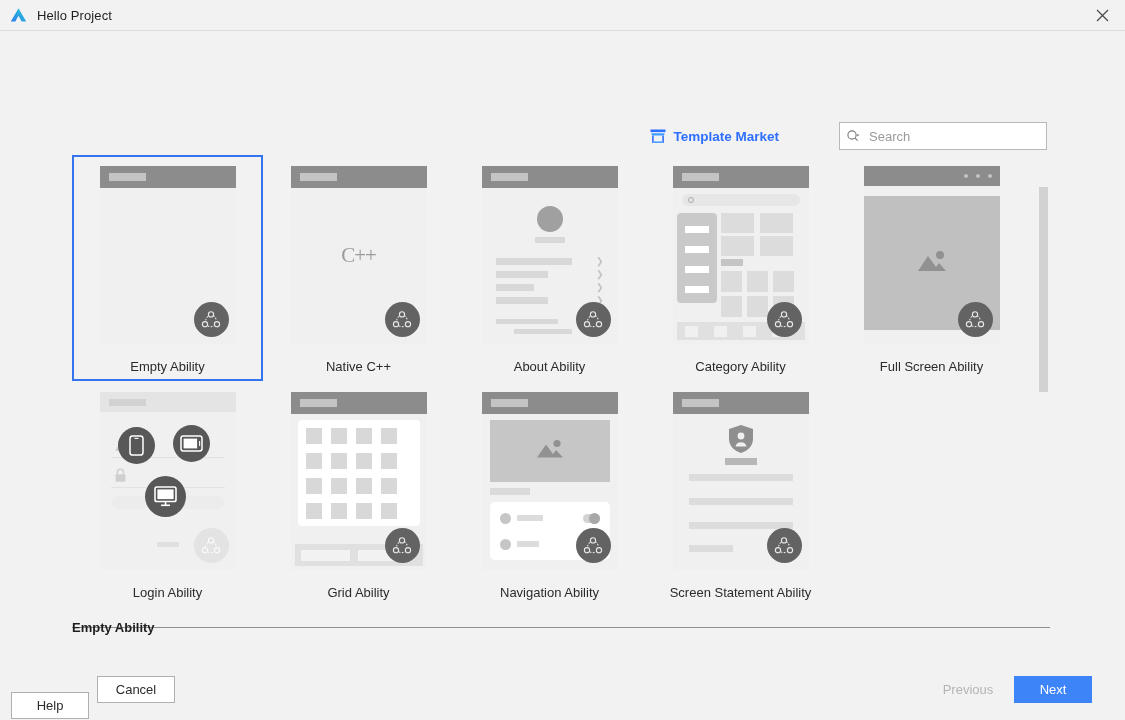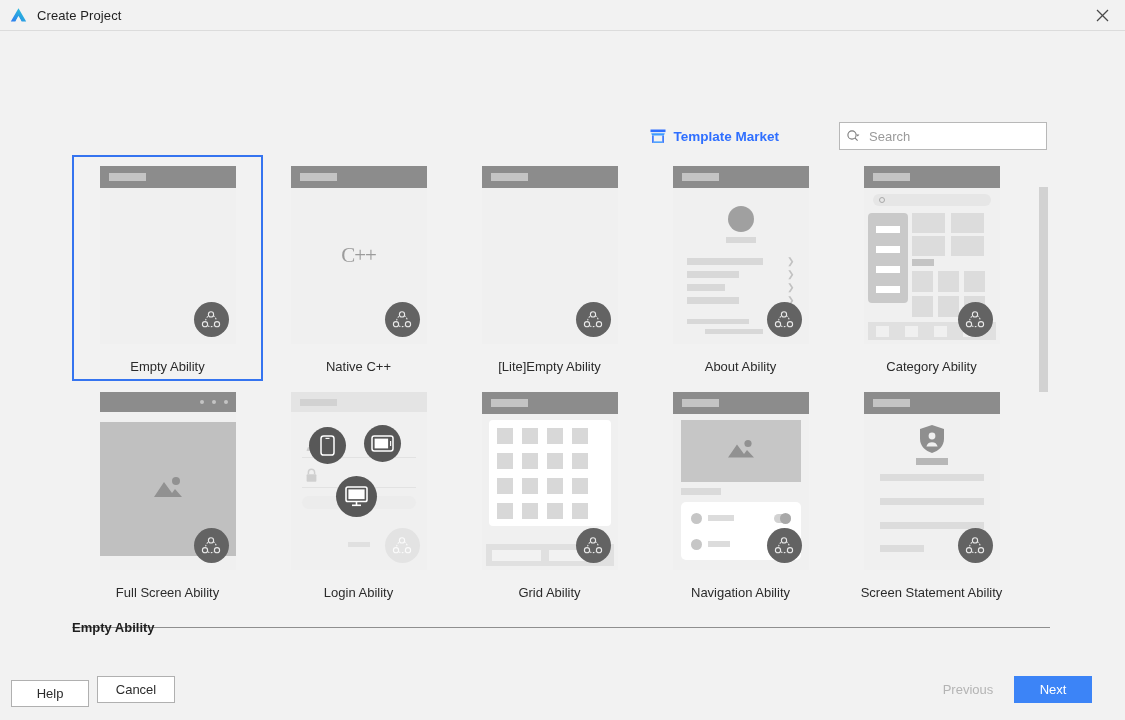--- a/index.html
+++ b/index.html
@@ -291,21 +291,21 @@
     left:0; right:0; bottom:0; height: 56px;
   }
   .btn {
     position:absolute;
     font-family: "Liberation Sans", sans-serif;
     font-size: 13px;
     display:flex; align-items:center; justify-content:center;
     cursor: default;
     user-select:none;
   }
-  #btn-help   { left: 11px;  top: 16px; width: 78px; height: 27px; background:#fff; border:1px solid #b0b0b0; color:#2b2b2b; }
+  #btn-help   { left: 11px;  top: 28px; width: 78px; height: 27px; background:#fff; border:1px solid #b0b0b0; color:#2b2b2b; }
   #btn-cancel { left: 97px;  top: 12px; width: 78px; height: 27px; background:#fff; border:1px solid #b0b0b0; color:#2b2b2b; }
   #btn-previous { right: 118px; top: 12px; width: 78px; height: 27px; background:transparent; border:1px solid transparent; color:#b4b4b4;text-align:right; }
   #btn-next   { right: 33px; top: 12px; width: 78px; height: 27px; background:#3c84f7; border:1px solid #3c84f7; color:#ffffff; }
 </style>
 </head>
 <body>
 
 <div id="titlebar">
   <span id="app-logo">
     <svg width="19" height="19" viewBox="0 0 19 19">
@@ -313,21 +313,21 @@
         <linearGradient id="lg" x1="0" y1="1" x2="1" y2="0">
           <stop offset="0%" stop-color="#2f7bf0"></stop>
           <stop offset="55%" stop-color="#2aa8e0"></stop>
           <stop offset="100%" stop-color="#35d0d8"></stop>
         </linearGradient>
       </defs>
       <path d="M9.5 2.2 L17.2 15.6 L12.6 15.6 L9.5 9.9 L6.4 15.6 L1.8 15.6 Z" fill="url(#lg)"></path>
       <path d="M6.6 15.6 L9.5 10.3 L12.4 15.6 Z" fill="#f2f2f2"></path>
     </svg>
   </span>
-  <span id="title-text">Create Project</span>
+  <span id="title-text">Hello Project</span>
   <div id="close-btn">
     <svg width="13" height="13" viewBox="0 0 13 13">
       <line x1="1" y1="1" x2="12" y2="12" stroke="#4a4a4a" stroke-width="1.2"></line>
       <line x1="12" y1="1" x2="1" y2="12" stroke="#4a4a4a" stroke-width="1.2"></line>
     </svg>
   </div>
 </div>
 
 <div id="dialog">
 
@@ -395,39 +395,20 @@
               <circle cx="17" cy="15.2" r="2.6" fill="none" stroke="#e9e9e9" stroke-width="1.1"></circle>
               <path d="M5.6 11.4 A7.6 7.6 0 0 1 8.7 6.6" fill="none" stroke="#e9e9e9" stroke-width="1.1" stroke-dasharray="1.6 1.4"></path>
               <path d="M13.3 6.6 A7.6 7.6 0 0 1 16.4 11.4" fill="none" stroke="#e9e9e9" stroke-width="1.1" stroke-dasharray="1.6 1.4"></path>
               <path d="M7.9 17 A7.6 7.6 0 0 0 14.1 17" fill="none" stroke="#e9e9e9" stroke-width="1.1" stroke-dasharray="1.6 1.4"></path>
             </svg>
           </div>
         </div>
         <div class="tile-label">Native C++</div>
       </div>
 
-      <div class="tile">
-        <div class="thumb">
-          <div class="body-blank"></div>
-          <div class="topbar">
-              <div class="pill"></div>
-            </div>
-          <div class="badge">
-            <svg width="22" height="22" viewBox="0 0 22 22">
-              <circle cx="11" cy="5.4" r="2.6" fill="none" stroke="#e9e9e9" stroke-width="1.1"></circle>
-              <circle cx="5" cy="15.2" r="2.6" fill="none" stroke="#e9e9e9" stroke-width="1.1"></circle>
-              <circle cx="17" cy="15.2" r="2.6" fill="none" stroke="#e9e9e9" stroke-width="1.1"></circle>
-              <path d="M5.6 11.4 A7.6 7.6 0 0 1 8.7 6.6" fill="none" stroke="#e9e9e9" stroke-width="1.1" stroke-dasharray="1.6 1.4"></path>
-              <path d="M13.3 6.6 A7.6 7.6 0 0 1 16.4 11.4" fill="none" stroke="#e9e9e9" stroke-width="1.1" stroke-dasharray="1.6 1.4"></path>
-              <path d="M7.9 17 A7.6 7.6 0 0 0 14.1 17" fill="none" stroke="#e9e9e9" stroke-width="1.1" stroke-dasharray="1.6 1.4"></path>
-            </svg>
-          </div>
-        </div>
-        <div class="tile-label">[Lite]Empty Ability</div>
-      </div>
 
       <div class="tile">
         <div class="thumb">
           <div class="body-blank"></div>
           <div class="avatar-circle"></div>
           <div class="about-name"></div>
           <div class="about-row" style="top:92px; width:76px;"></div>
           <div class="about-chev" style="top:92px;">❯</div>
           <div class="about-row" style="top:105px; width:52px;"></div>
           <div class="about-chev" style="top:105px;">❯</div>

